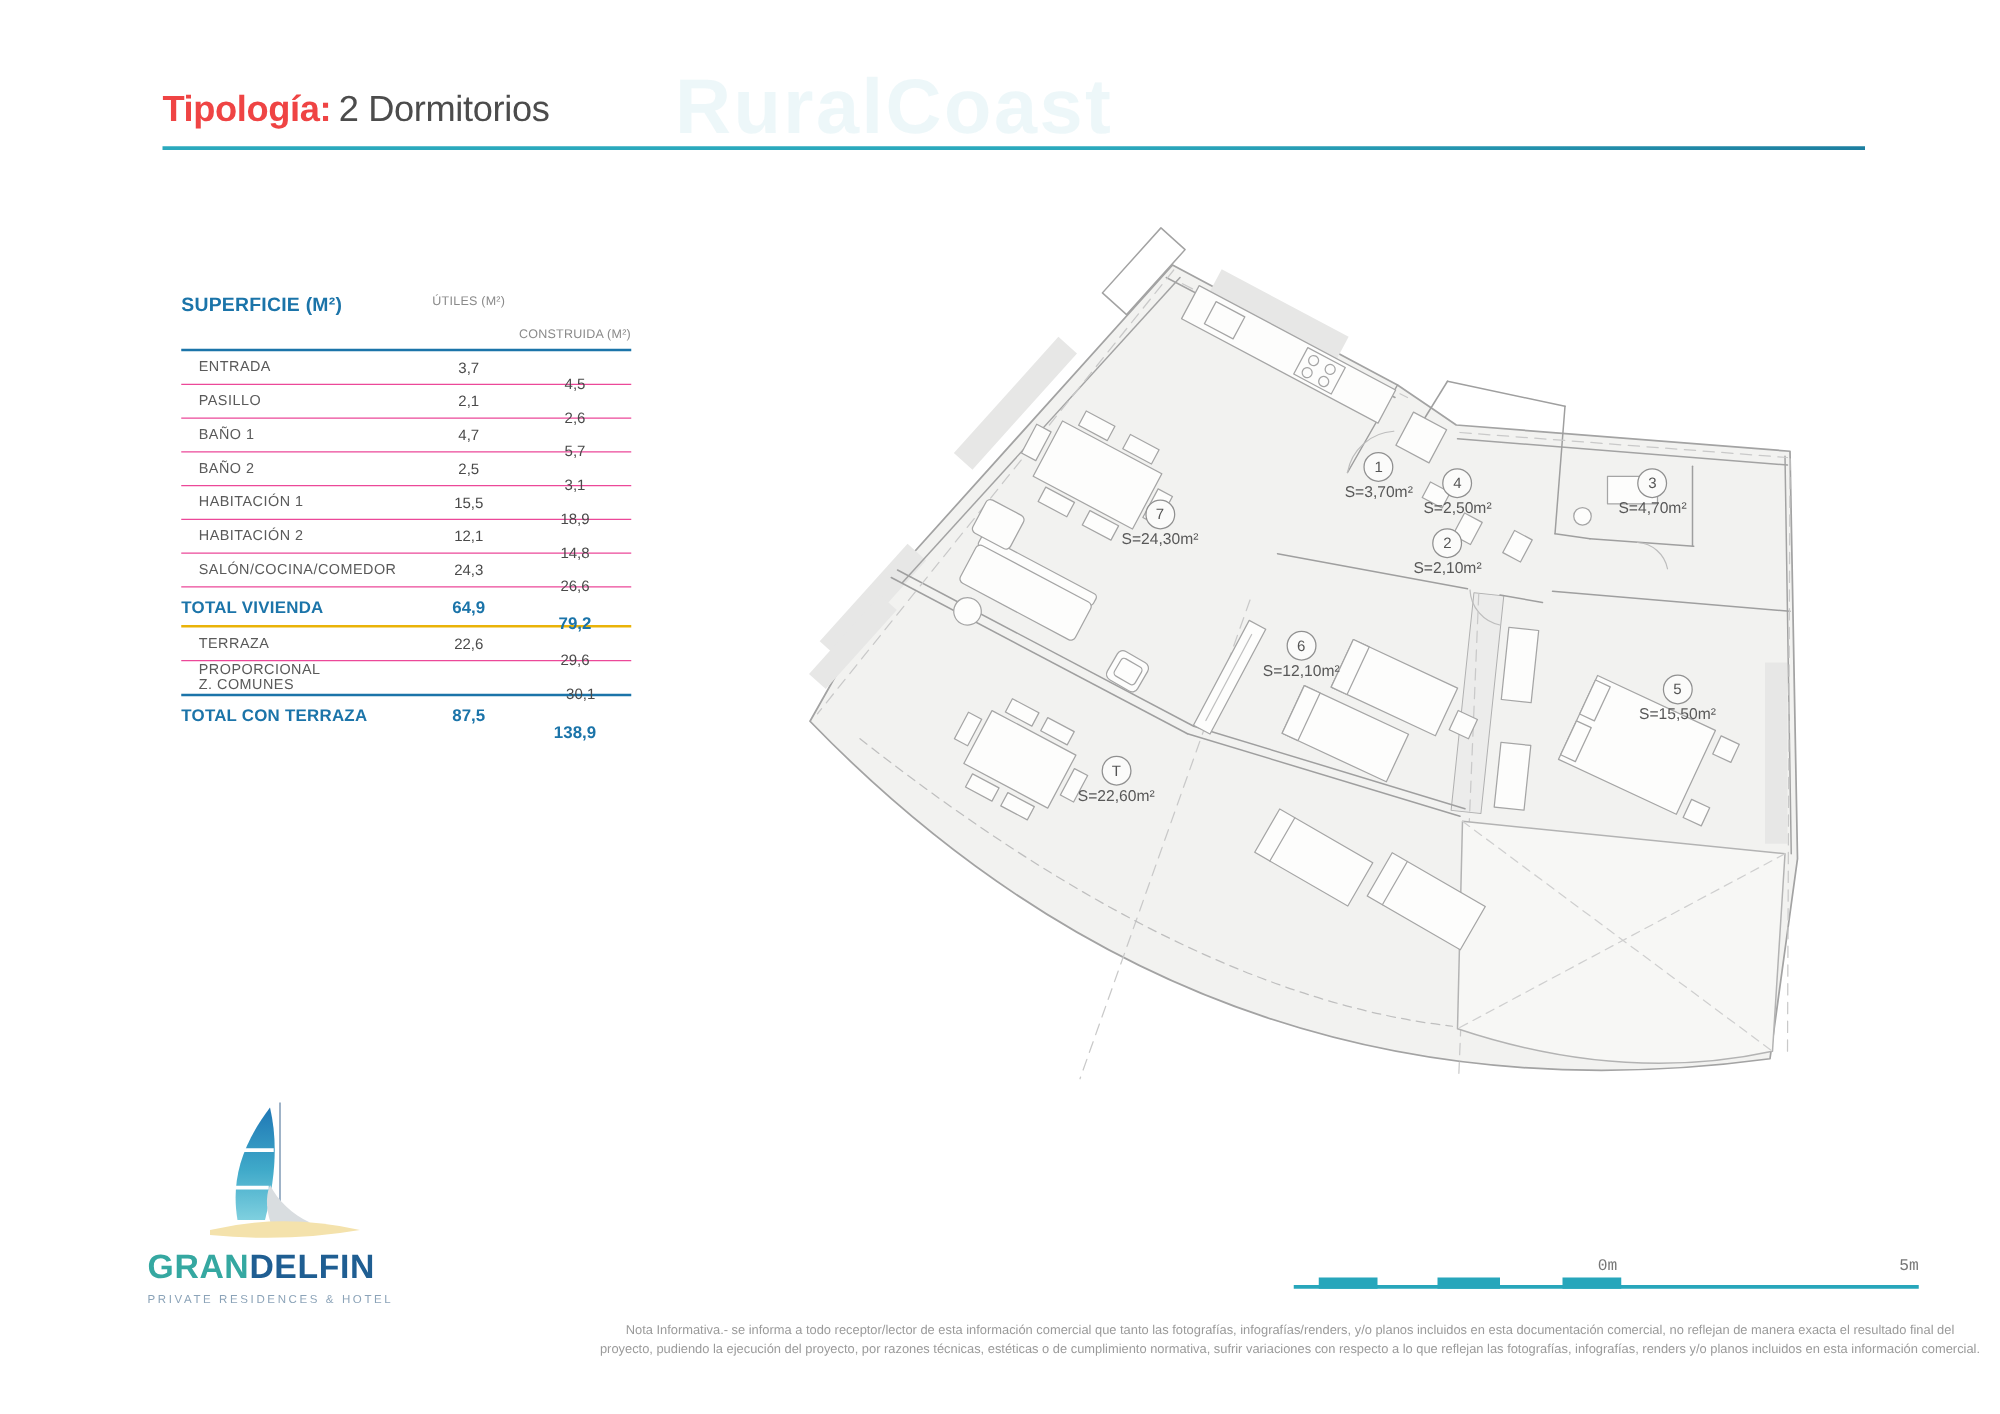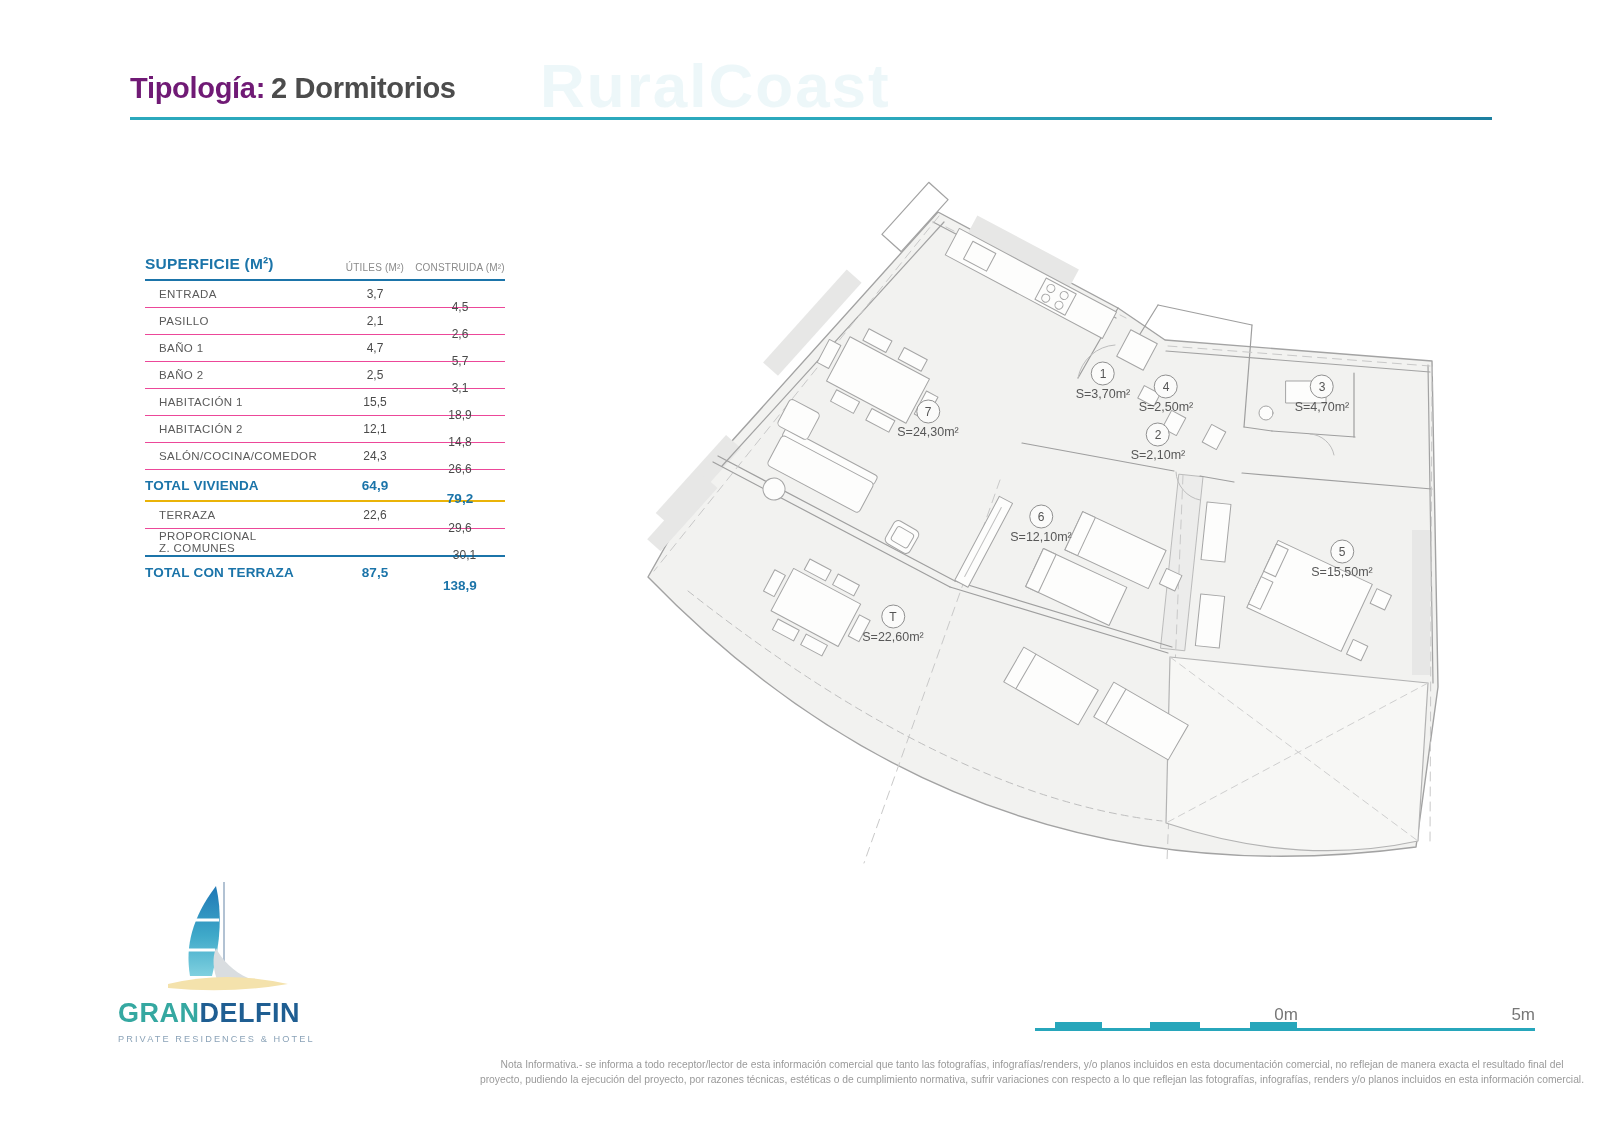--- a/index.html
+++ b/index.html
@@ -1,29 +1,29 @@
 <!DOCTYPE html>
 <html><head>
 <meta charset="utf-8">
 <style>
   html,body{margin:0;padding:0;background:#ffffff;font-family:"Liberation Sans", sans-serif;}
   .page{position:relative;width:1600px;height:1131px;background:#ffffff;overflow:hidden;}
 
   
   .title{position:absolute;left:130px;top:72px;font-size:29px;letter-spacing:-0.3px;white-space:nowrap;z-index:3;}
-  .title .t-bold{font-weight:700;color:#701a75;}
-  .title .t-light{font-weight:700;color:#4c4c4c;margin-left:6px;}
+  .title .t-bold{font-weight:700;color:#ef4444;}
+  .title .t-light{font-weight:400;color:#4c4c4c;margin-left:6px;}
   .title-underline{position:absolute;left:130px;top:117px;width:1362px;height:3px;
     background:linear-gradient(90deg,#2BA9BD 0%,#2BA9BD 55%,#1d7fa0 100%);z-index:1;}
   .watermark{position:absolute;left:540px;top:50px;font-size:62px;font-weight:700;letter-spacing:2px;
     color:rgba(236,247,249,0.95);z-index:2;user-select:none;}
 
   
   .area-table{position:absolute;left:145px;top:236px;width:360px;font-size:12px;color:#555;}
-  .thead{display:flex;align-items:flex-end;padding-bottom:6px;border-bottom:2px solid #1B74A9;}
+  .thead{display:flex;padding-bottom:6px;border-bottom:2px solid #1B74A9;}
   .thead .h-main{flex:1;font-size:15.5px;font-weight:700;color:#1B74A9;letter-spacing:0.2px;}
   .thead .h-col{font-size:10px;color:#8a8a8a;letter-spacing:0.2px;}
   .col-u{width:80px;text-align:center;}
   .col-c{width:90px;text-align:center;margin-top:26px;}
   .trow{display:flex;align-items:center;height:26px;border-bottom:1px solid #ec4899;}
   .trow .tlabel{flex:1;padding-left:14px;font-size:11.5px;letter-spacing:0.4px;color:#5a5a5a;}
   .trow .tnum{font-size:12px;color:#4a4a4a;}
   .trow--blue{border-bottom:2px solid #1B74A9;gap:48px;}
   .trow--total{height:30px;border-bottom:2px solid #eab308;}
   .trow--total .tlabel{padding-left:0;font-size:13.5px;font-weight:700;color:#1B74A9;letter-spacing:0.2px;}
@@ -40,21 +40,21 @@
   
   .logo{position:absolute;left:118px;top:878px;width:215px;}
   .logo svg{display:block;margin-left:28px;}
   .logo-name{font-size:27px;letter-spacing:0.5px;margin-top:2px;white-space:nowrap;}
   .logo-name .n1{color:#35A8A1;font-weight:600;}
   .logo-name .n2{color:#1F5E92;font-weight:800;}
   .logo-tagline{font-size:9.2px;letter-spacing:2.1px;color:#8BA3B8;margin-top:5px;white-space:nowrap;}
 
   
   .scalebar{position:absolute;left:1035px;top:1005px;width:500px;height:32px;}
-  .scalebar .lbl{position:absolute;top:0;font-size:17px;color:#777;}
+  .scalebar .lbl{position:absolute;top:0;font-size:13px;color:#777;font-family:Liberation Mono, monospace;}
   .scalebar .lbl-0{left:236px;width:30px;text-align:center;}
   .scalebar .lbl-5{right:0;}
   .scalebar .baseline{position:absolute;left:0;right:0;bottom:6px;height:3px;background:#27A6BB;}
   .scalebar .blk{position:absolute;bottom:6px;height:9px;background:#27A6BB;}
   .blk1{left:20px;width:47px;} .blk2{left:115px;width:50px;} .blk3{left:215px;width:47px;}
 
   
   .footer-note{position:absolute;left:457px;top:1058px;width:1150px;text-align:center;
     font-size:10.3px;line-height:14.5px;color:#9a9a9a;}
 </style>

